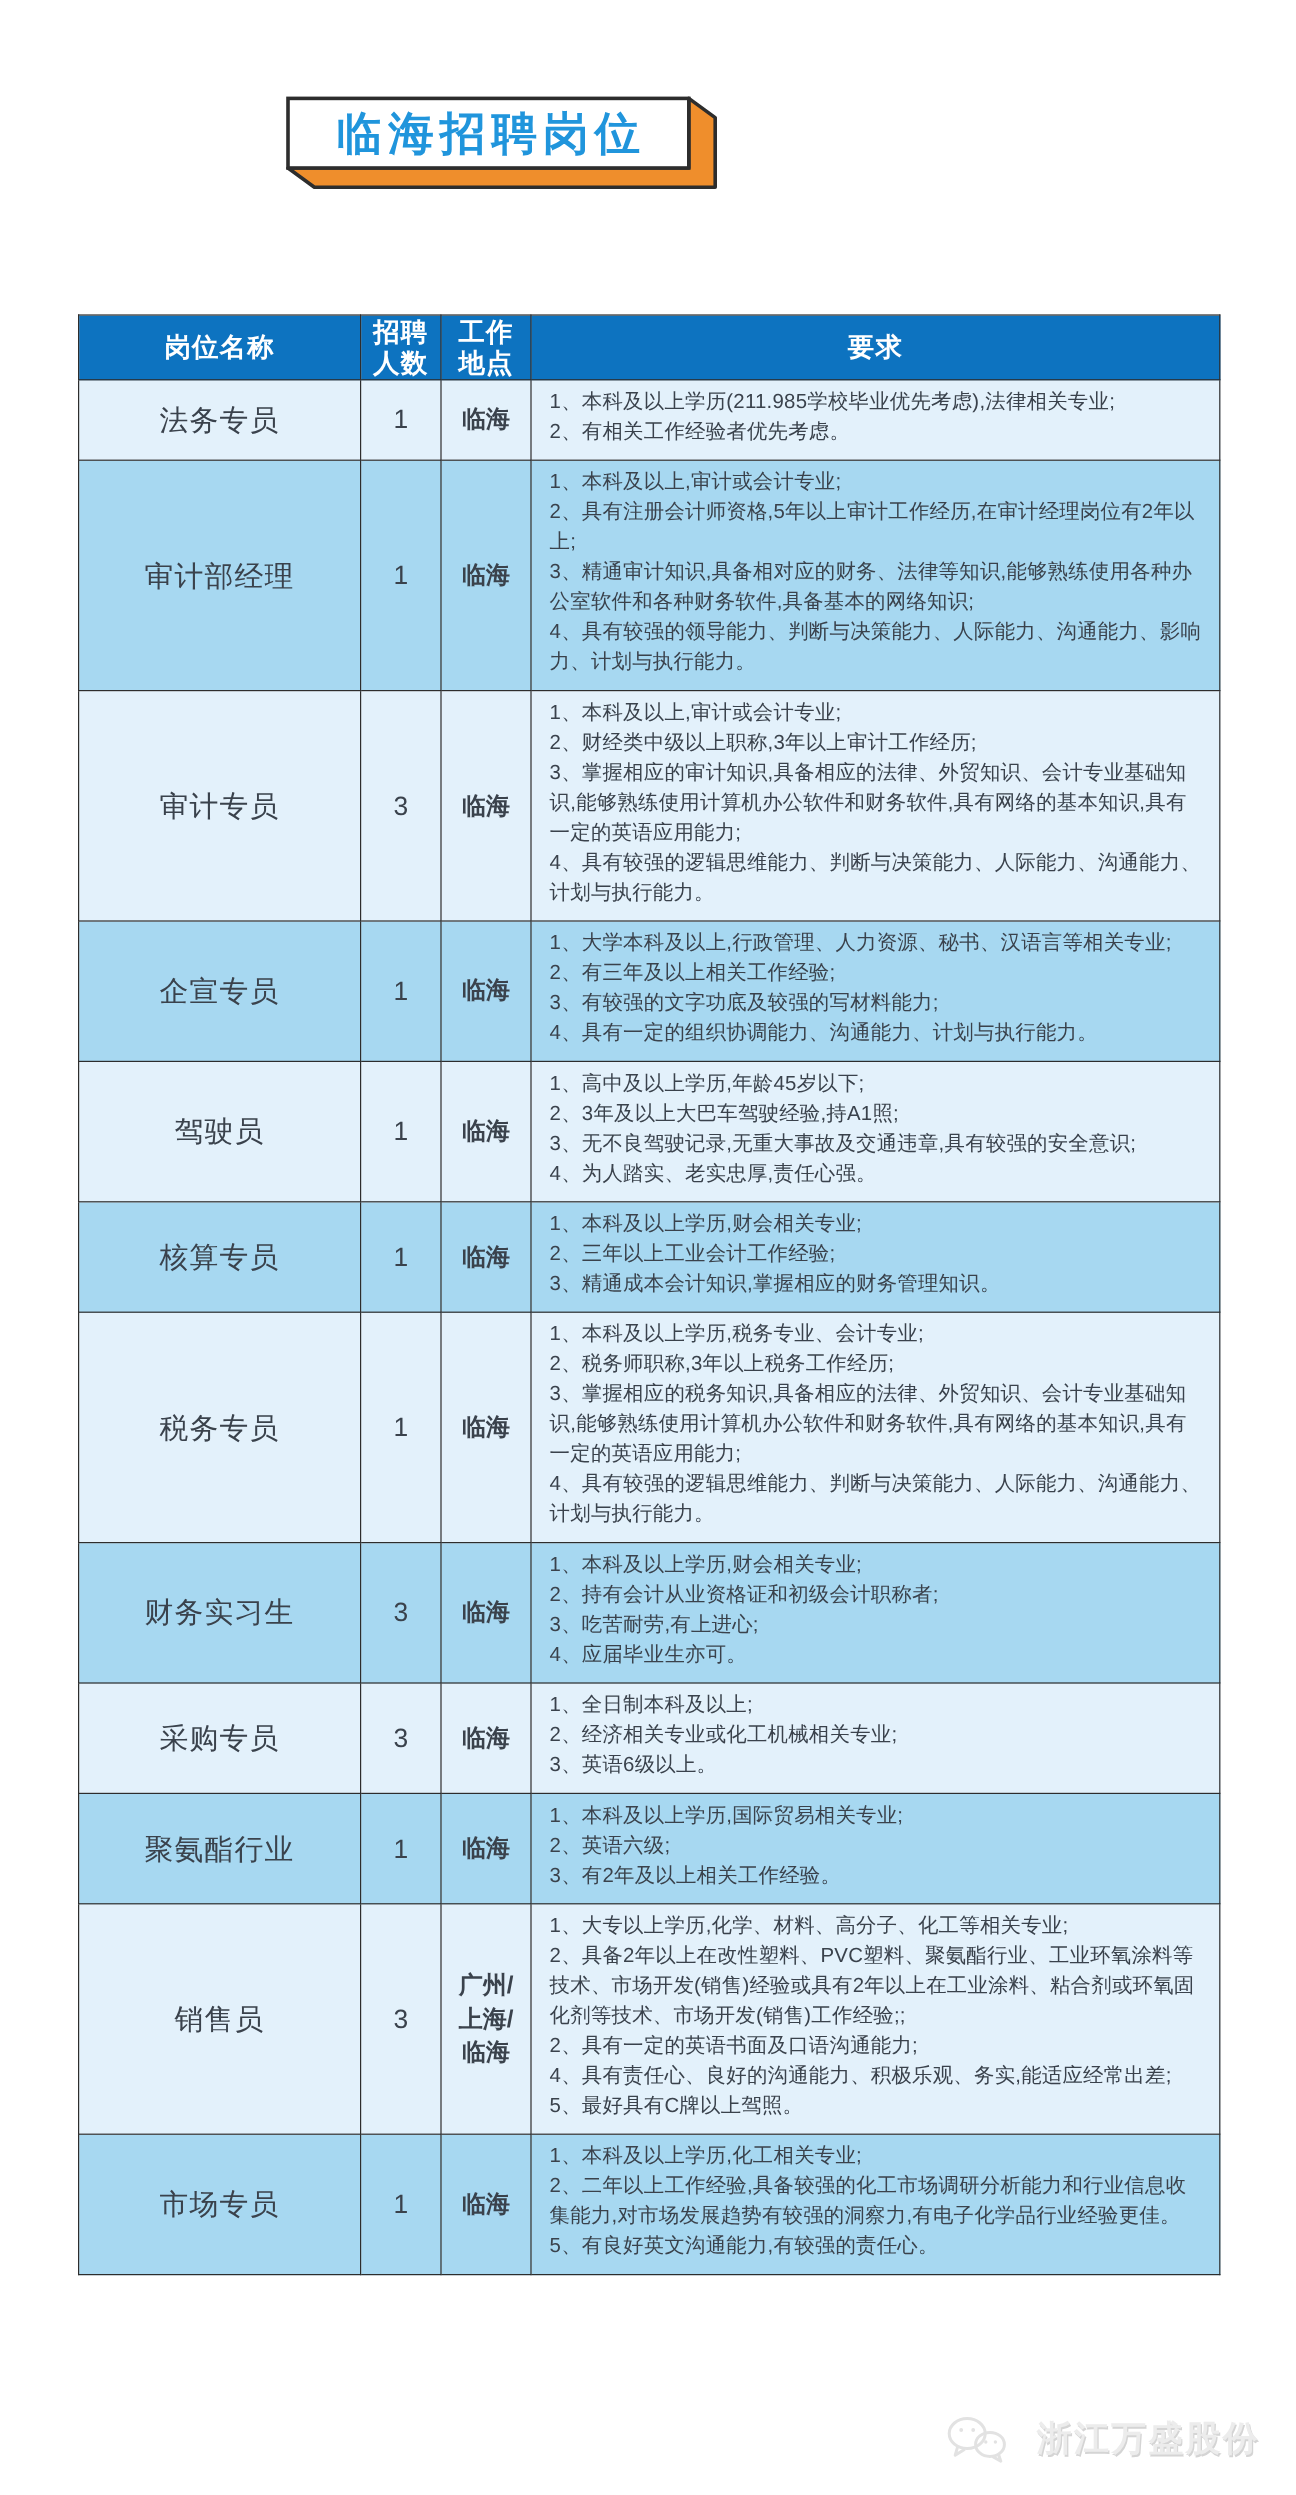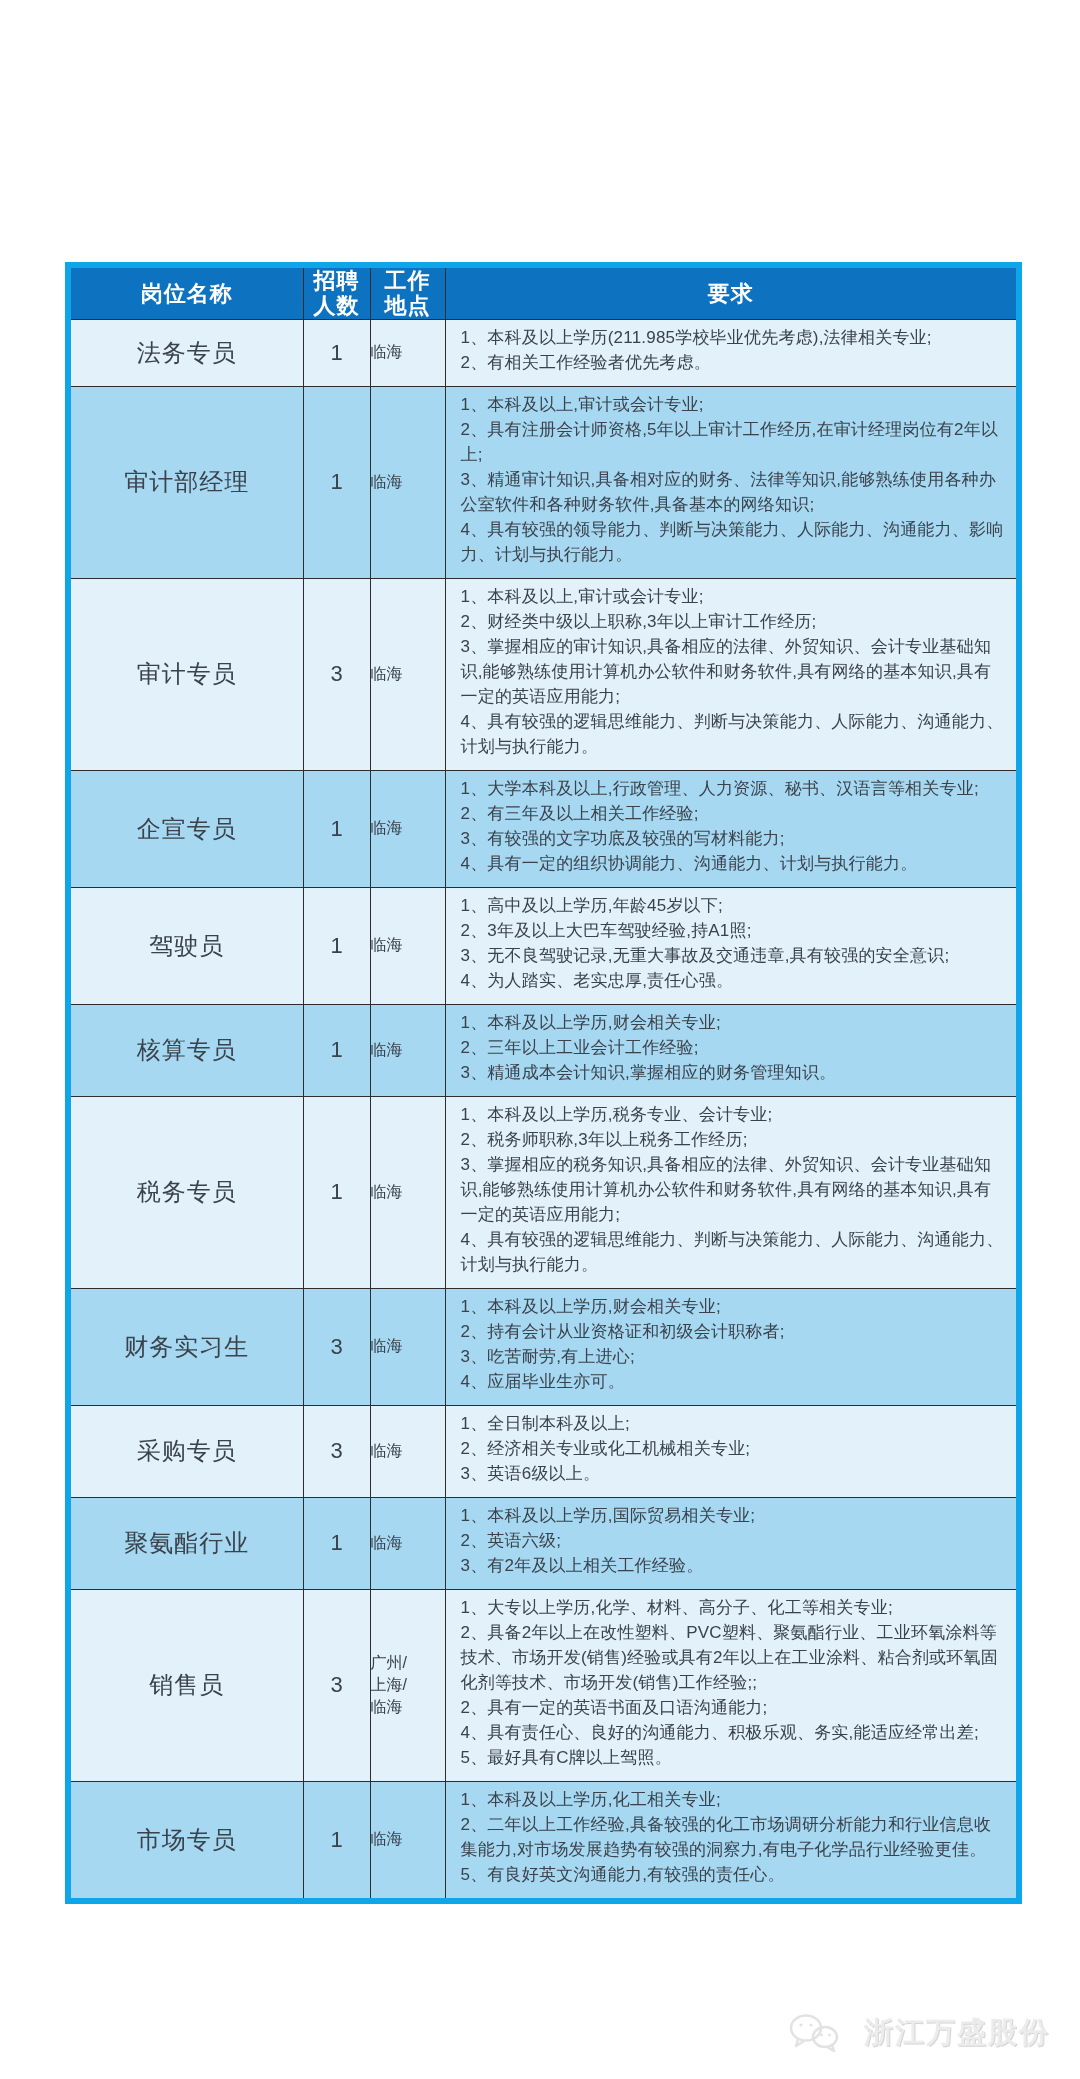--- a/index.html
+++ b/index.html
@@ -13,21 +13,21 @@
     position:absolute; left:2px; top:2px; width:334px; height:58px;
     display:flex; align-items:center; justify-content:center;
     font-size:38px; font-weight:800; color:#2095dc; letter-spacing:5px;
     text-indent:5px;
   }
 
   
   table.jobs {
     position:absolute; left:65px; top:262px; width:951px;
     border-collapse:collapse; table-layout:fixed;
-    border:6px solid #0ea5e9;
+    border:1px solid #0ea5e9;
   }
   table.jobs col.c1 { width:235px; }
   table.jobs col.c2 { width:67px; }
   table.jobs col.c3 { width:75px; }
   table.jobs col.c4 { width:574px; }
 
   table.jobs th {
     background:#0d73c0; color:#ffffff; font-weight:700; font-size:22px;
     height:54px; text-align:center; vertical-align:middle;
     border:1px solid #2d2d2d; line-height:1.15; letter-spacing:1px;
@@ -36,39 +36,46 @@
 
   table.jobs td {
     border:1px solid #2d2d2d; vertical-align:middle;
     color:#3a424c;
   }
   tr.row-light td { background:#e3f1fb; }
   tr.row-medium td { background:#a7d8f1; }
 
   td.pos { text-align:center; font-size:24px; font-weight:400; letter-spacing:1px; }
   td.cnt { text-align:center; font-size:22px; font-weight:500; }
-  td.loc { text-align:left; font-size:16px; font-weight:400; white-space:pre-line; line-height:1.4; }
+  td.loc { text-align:center; font-size:20px; font-weight:700; white-space:pre-line; line-height:1.4; }
   td.req { padding:5px 12px 11px 15px; }
   .req-line { font-size:17px; line-height:25px; font-weight:500; letter-spacing:0.2px; }
 
   
   .watermark {
     position:absolute; top:2012px; right:30px;
     display:flex; align-items:center; gap:24px;
   }
   .watermark-text {
     font-size:29px; font-weight:700; letter-spacing:2px;
     color:#ececec; text-shadow:1px 1px 0 #d4d4d4;
   }
 </style>
 </head>
 <body>
 
 <div class="page">
 
+  <div class="banner">
+    <svg width="368" height="84" viewBox="0 0 368 84">
+      <path d="M336,2 L358,18 L358,76 L24,76 L2,60 L336,60 Z" fill="#ef8e2c" stroke="#2d2d2d" stroke-width="3" stroke-linejoin="round"></path>
+      <rect x="2" y="2" width="334" height="58" fill="#ffffff" stroke="#2d2d2d" stroke-width="3"></rect>
+    </svg>
+    <div class="banner-text">临海招聘岗位</div>
+  </div>
 
   <table class="jobs">
     <colgroup>
         <col class="c1">
         <col class="c2">
         <col class="c3">
         <col class="c4">
       </colgroup>
     <thead>
       <tr>

